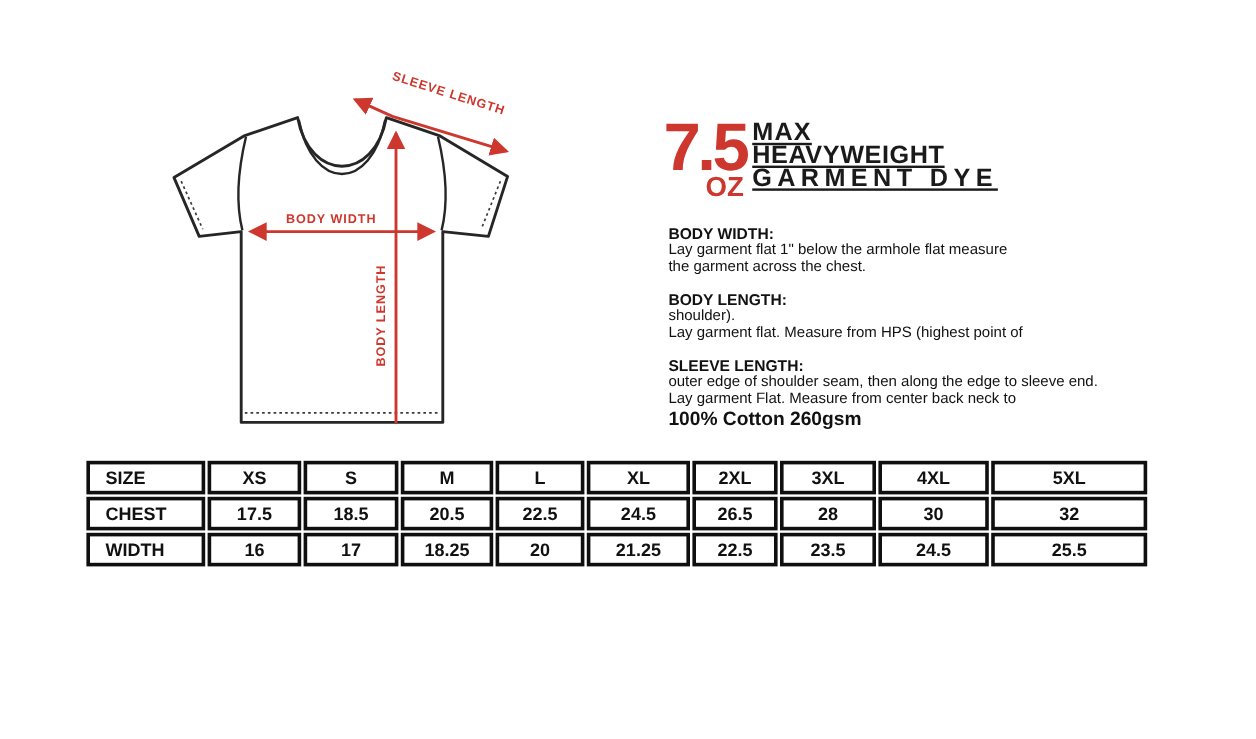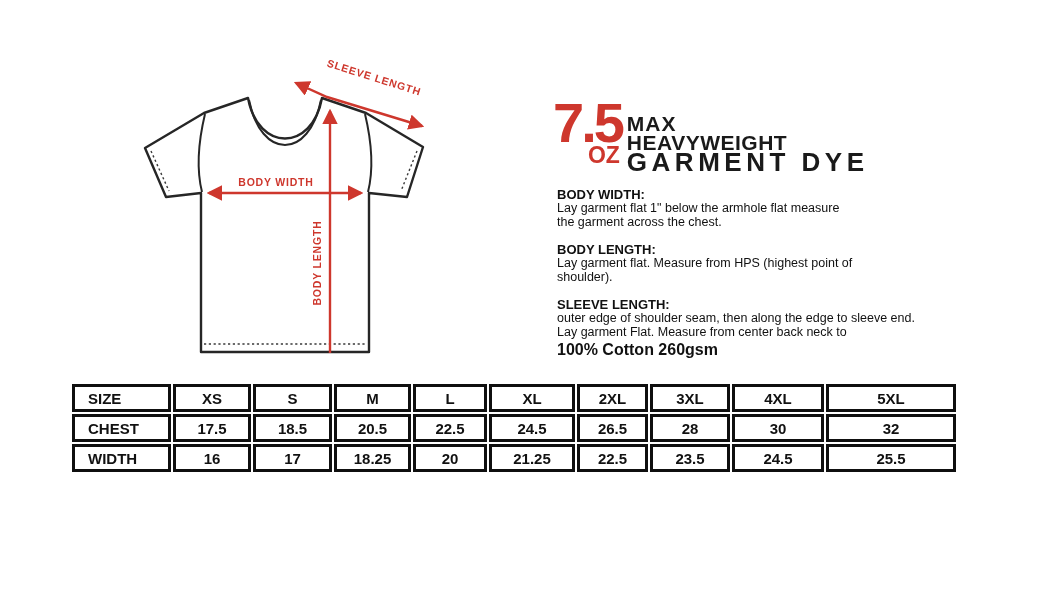--- a/index.html
+++ b/index.html
@@ -17,24 +17,24 @@
   .logo { left: 553px; top: 99px; display: flex; align-items: flex-start; }
   .logo-left { display: flex; flex-direction: column; align-items: flex-end; }
   .logo-weight {
     font-size: 56px; font-weight: bold; line-height: 48px; letter-spacing: -3px;
     color: #ce372d;
   }
   .logo-unit {
     font-size: 23px; font-weight: bold; line-height: 20px; letter-spacing: 0px;
     color: #ce372d; margin-top: -2px; margin-right: 2px; text-align: center;
   }
-  .logo-right { margin-left: 5px; margin-top: 15px; color: #1a1a1a; }
+  .logo-right { margin-left: 5px; margin-top: 2px; color: #1a1a1a; text-decoration: underline; }
   .logo-line1 { font-size: 21px; font-weight: bold; line-height: 19px; letter-spacing: 1px; }
   .logo-line2 { font-size: 21px; font-weight: bold; line-height: 19px; letter-spacing: 0.5px; }
-  .logo-line3 { font-size: 26px; font-weight: bold; line-height: 20px; letter-spacing: 4.5px; }
+  .logo-line3 { font-size: 21px; font-weight: bold; line-height: 20px; letter-spacing: 4.5px; }
 
   
   .instructions { left: 557px; top: 187px; width: 380px; }
   .instr-section { margin-bottom: 13px; }
   .instr-title { font-size: 13px; font-weight: bold; line-height: 15px; }
   .instr-line  { font-size: 12.5px; line-height: 13.5px; }
 
   .fabric-note { left: 557px; top: 341px; font-size: 16px; font-weight: bold; }
 
   
@@ -105,22 +105,22 @@
 </div>
 
 <div class="abs instructions">
   <div class="instr-section">
     <div class="instr-title">BODY WIDTH:</div>
     <div class="instr-line">Lay garment flat 1" below the armhole flat measure</div>
     <div class="instr-line">the garment across the chest.</div>
   </div>
   <div class="instr-section">
     <div class="instr-title">BODY LENGTH:</div>
+    <div class="instr-line">shoulder).</div>
     <div class="instr-line">Lay garment flat. Measure from HPS (highest point of</div>
-    <div class="instr-line">shoulder).</div>
   </div>
   <div class="instr-section">
     <div class="instr-title">SLEEVE LENGTH:</div>
     <div class="instr-line">outer edge of shoulder seam, then along the edge to sleeve end.</div>
     <div class="instr-line">Lay garment Flat. Measure from center back neck to</div>
   </div>
 </div>
 
 <div class="abs fabric-note">100% Cotton  260gsm</div>
 

